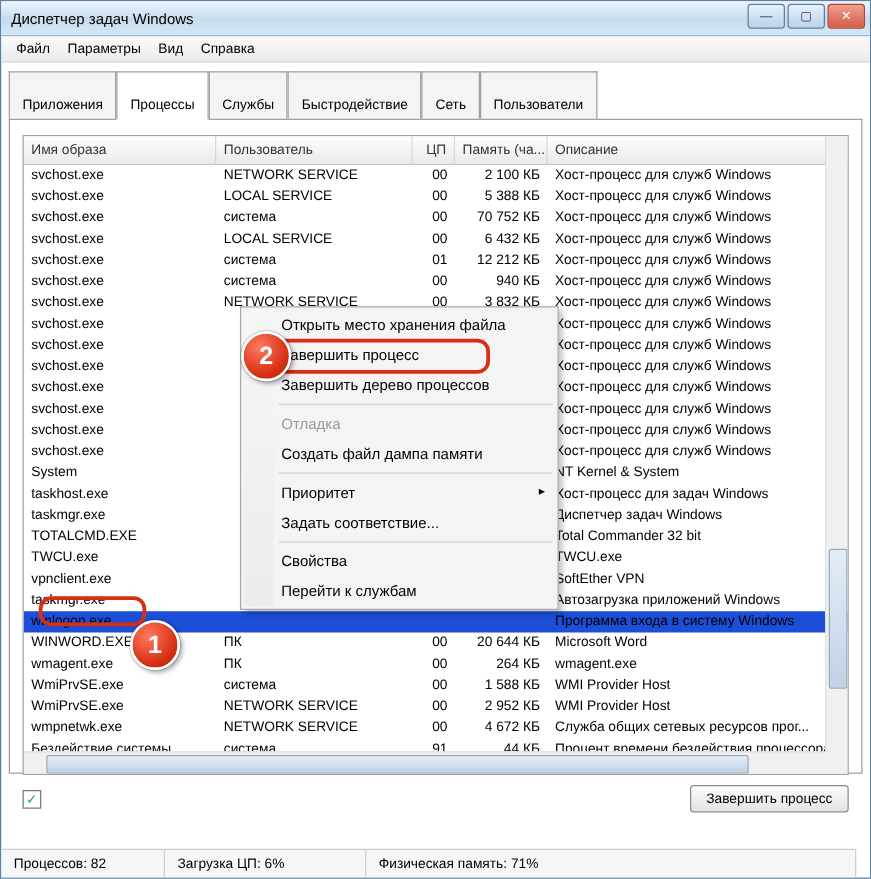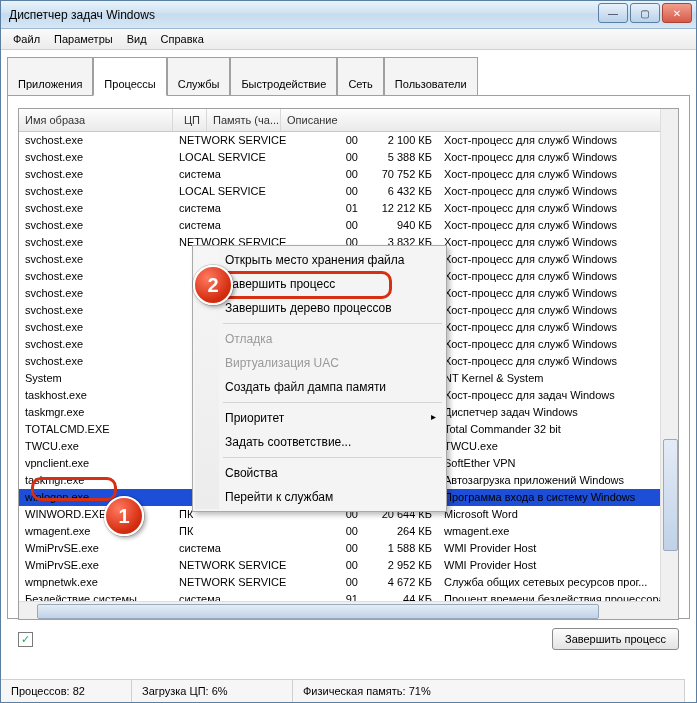--- a/index.html
+++ b/index.html
@@ -216,20 +216,21 @@
     <div class="tab">Службы</div>
     <div class="tab">Быстродействие</div>
     <div class="tab">Сеть</div>
     <div class="tab">Пользователи</div>
   </div>
 
   <div class="tabpage">
     <div class="grid">
       <div class="thead">
         <div class="th col-img">Имя образа</div>
+        <div class="th col-usr">Пользователь</div>
         <div class="th col-cpu">ЦП</div>
         <div class="th col-mem">Память (ча...</div>
         <div class="th col-desc">Описание</div>
       </div>
       <div class="tbody" id="tbody">
           <div class="row">
             <div class="cell col-img">svchost.exe</div>
             <div class="cell col-usr">NETWORK SERVICE</div>
             <div class="cell col-cpu">00</div>
             <div class="cell col-mem">2 100 КБ</div>
@@ -448,21 +449,20 @@
   <div class="cell" style="flex:1">Физическая память: 71%</div>
 </div>
 
 <div class="ctxmenu">
   <div class="iconstrip"></div>
   <div class="mi">Открыть место хранения файла</div>
   <div class="mi">Завершить процесс</div>
   <div class="mi">Завершить дерево процессов</div>
   <div class="sep"></div>
   <div class="mi disabled">Отладка</div>
-  <div class="mi disabled">Виртуализация UAC</div>
   <div class="mi">Создать файл дампа памяти</div>
   <div class="sep"></div>
   <div class="mi sub">Приоритет</div>
   <div class="mi">Задать соответствие...</div>
   <div class="sep"></div>
   <div class="mi">Свойства</div>
   <div class="mi">Перейти к службам</div>
 </div>
 
 <div class="ring" style="left:30px; top:476px; width:80px; height:18px;"></div>

